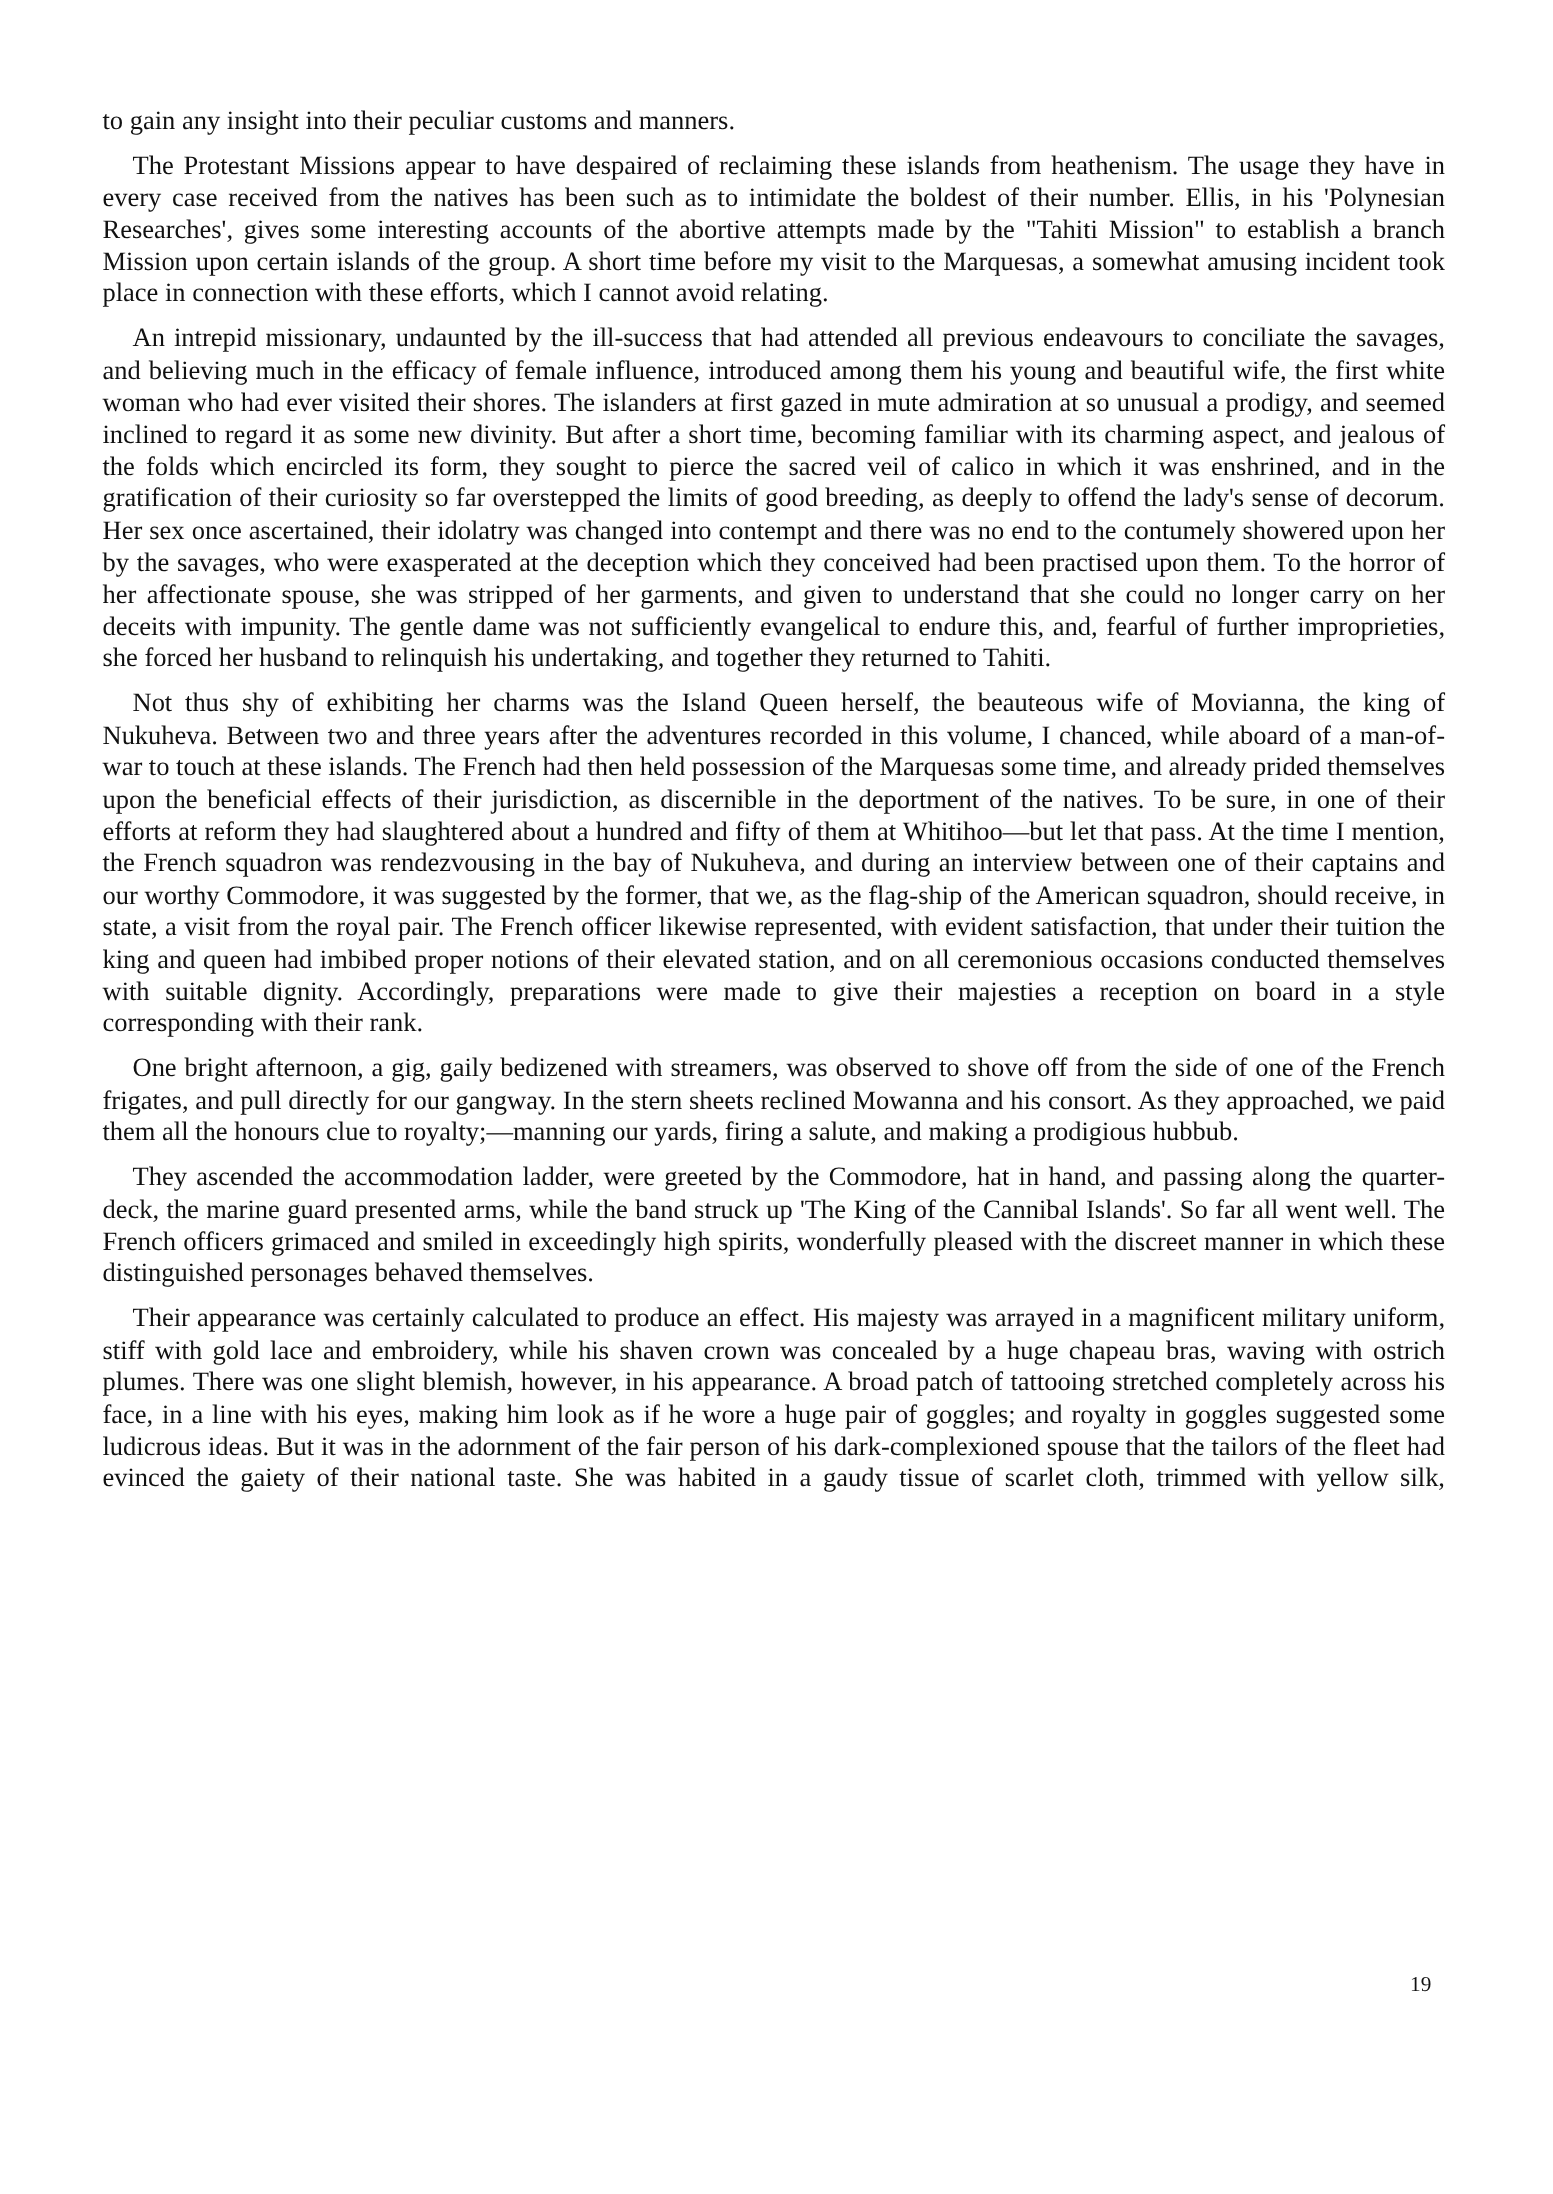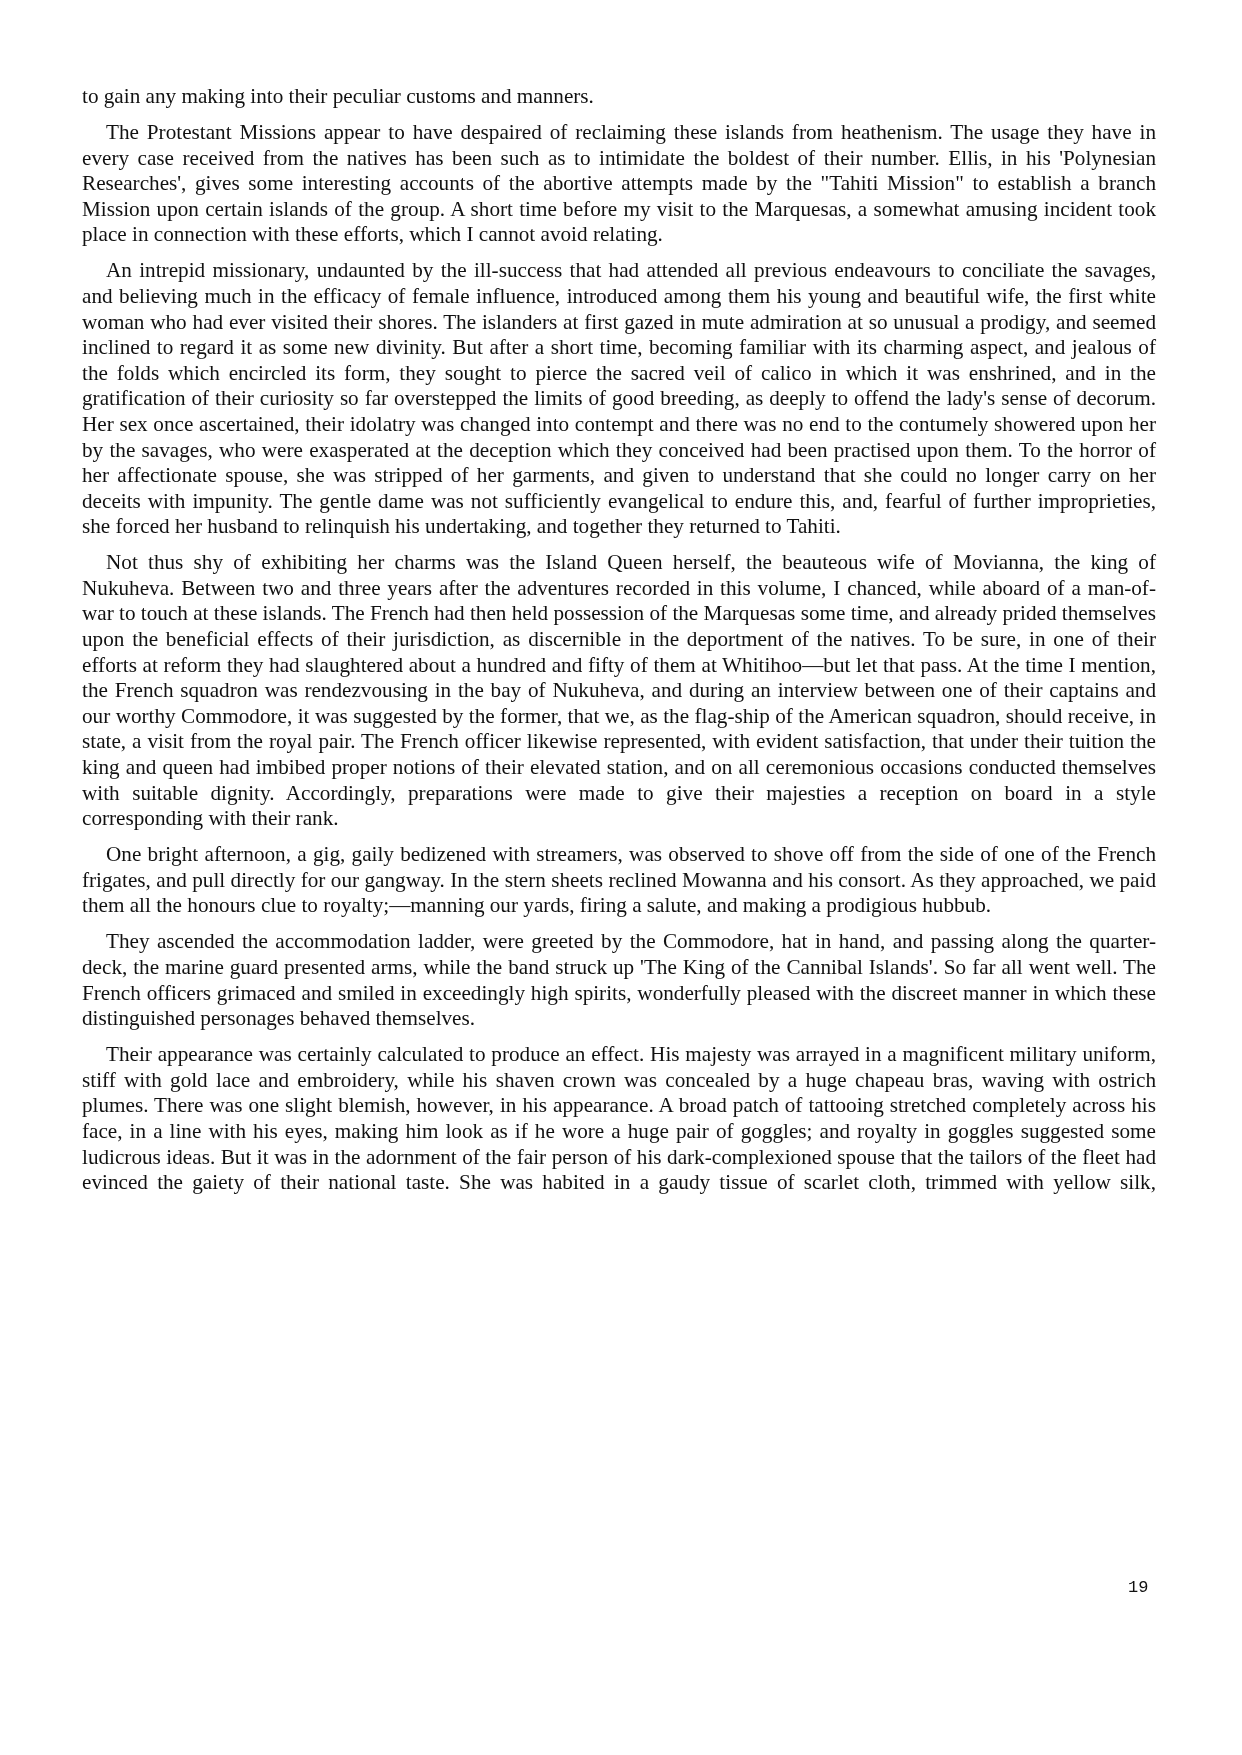--- a/index.html
+++ b/index.html
@@ -32,30 +32,30 @@
     .para.continued {
       text-indent: 0;
     }
     .para.last {
       text-align-last: justify;
     }
     .page-number {
       position: absolute;
       left: 1128px;
       top: 1578px;
-      font-family: Liberation Mono, monospace;
+      font-family: Liberation Serif, serif;
       font-size: 17px;
       color: #111111;
     }
   </style>
 </head>
 <body>
 
 <div class="page">
-  <p class="para continued">to gain any making into their peculiar customs and manners.</p>
+  <p class="para continued">to gain any insight into their peculiar customs and manners.</p>
   <p class="para">The Protestant Missions appear to have despaired of reclaiming these islands from heathenism. The usage they have in every case received from the natives has been such as to intimidate the boldest of their number. Ellis, in his 'Polynesian Researches', gives some interesting accounts of the abortive attempts made by the "Tahiti Mission" to establish a branch Mission upon certain islands of the group. A short time before my visit to the Marquesas, a somewhat amusing incident took place in connection with these efforts, which I cannot avoid relating.</p>
   <p class="para">An intrepid missionary, undaunted by the ill-success that had attended all previous endeavours to conciliate the savages, and believing much in the efficacy of female influence, introduced among them his young and beautiful wife, the first white woman who had ever visited their shores. The islanders at first gazed in mute admiration at so unusual a prodigy, and seemed inclined to regard it as some new divinity. But after a short time, becoming familiar with its charming aspect, and jealous of the folds which encircled its form, they sought to pierce the sacred veil of calico in which it was enshrined, and in the gratification of their curiosity so far overstepped the limits of good breeding, as deeply to offend the lady's sense of decorum. Her sex once ascertained, their idolatry was changed into contempt and there was no end to the contumely showered upon her by the savages, who were exasperated at the deception which they conceived had been practised upon them. To the horror of her affectionate spouse, she was stripped of her garments, and given to understand that she could no longer carry on her deceits with impunity. The gentle dame was not sufficiently evangelical to endure this, and, fearful of further improprieties, she forced her husband to relinquish his undertaking, and together they returned to Tahiti.</p>
   <p class="para">Not thus shy of exhibiting her charms was the Island Queen herself, the beauteous wife of Movianna, the king of Nukuheva. Between two and three years after the adventures recorded in this volume, I chanced, while aboard of a man-of-war to touch at these islands. The French had then held possession of the Marquesas some time, and already prided themselves upon the beneficial effects of their jurisdiction, as discernible in the deportment of the natives. To be sure, in one of their efforts at reform they had slaughtered about a hundred and fifty of them at Whitihoo—but let that pass. At the time I mention, the French squadron was rendezvousing in the bay of Nukuheva, and during an interview between one of their captains and our worthy Commodore, it was suggested by the former, that we, as the flag-ship of the American squadron, should receive, in state, a visit from the royal pair. The French officer likewise represented, with evident satisfaction, that under their tuition the king and queen had imbibed proper notions of their elevated station, and on all ceremonious occasions conducted themselves with suitable dignity. Accordingly, preparations were made to give their majesties a reception on board in a style corresponding with their rank.</p>
   <p class="para">One bright afternoon, a gig, gaily bedizened with streamers, was observed to shove off from the side of one of the French frigates, and pull directly for our gangway. In the stern sheets reclined Mowanna and his consort. As they approached, we paid them all the honours clue to royalty;—manning our yards, firing a salute, and making a prodigious hubbub.</p>
   <p class="para">They ascended the accommodation ladder, were greeted by the Commodore, hat in hand, and passing along the quarter-deck, the marine guard presented arms, while the band struck up 'The King of the Cannibal Islands'. So far all went well. The French officers grimaced and smiled in exceedingly high spirits, wonderfully pleased with the discreet manner in which these distinguished personages behaved themselves.</p>
   <p class="para last">Their appearance was certainly calculated to produce an effect. His majesty was arrayed in a magnificent military uniform, stiff with gold lace and embroidery, while his shaven crown was concealed by a huge chapeau bras, waving with ostrich plumes. There was one slight blemish, however, in his appearance. A broad patch of tattooing stretched completely across his face, in a line with his eyes, making him look as if he wore a huge pair of goggles; and royalty in goggles suggested some ludicrous ideas. But it was in the adornment of the fair person of his dark-complexioned spouse that the tailors of the fleet had evinced the gaiety of their national taste. She was habited in a gaudy tissue of scarlet cloth, trimmed with yellow silk,</p>
 </div>
 
 <div class="page-number">19</div>
 

